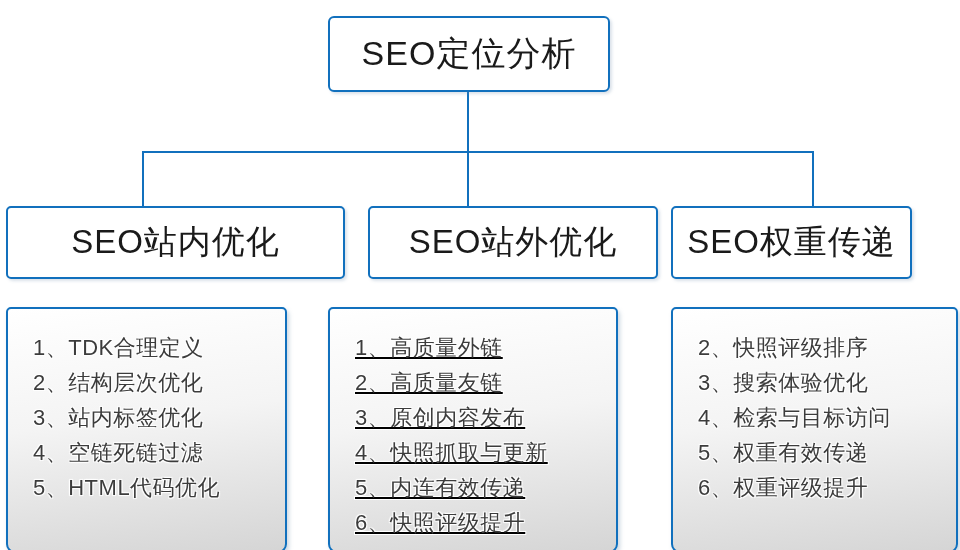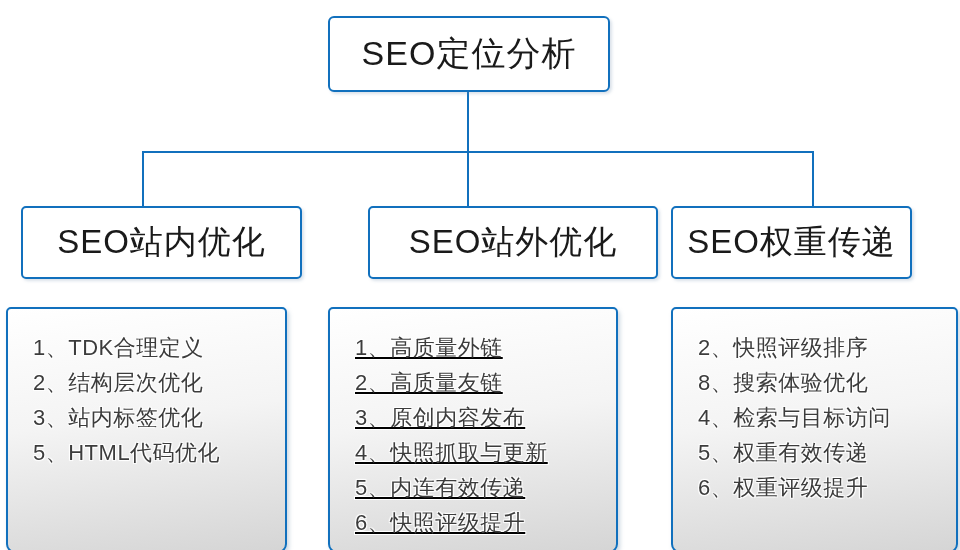--- a/index.html
+++ b/index.html
@@ -60,21 +60,21 @@
     position: absolute;
     top: 283px;
     height: 246px;
     border: 2px solid #1170bd;
     border-radius: 5px 5px 9px 9px;
     background: linear-gradient(173deg, #ffffff 0%, #f4f4f4 45%, #d5d5d5 100%);
     padding: 21px 0 0 25px;
     box-shadow: 2px 3px 4px rgba(110, 140, 170, 0.35);
     margin-top: 24px;
   }
-  .hdr-left  { left: 21px;   top: 206px; width: 281px; align-items: center; }
+  .hdr-left  { left: 6px;   top: 206px; width: 339px; align-items: center; }
   .hdr-mid   { left: 328px; top: 206px; width: 290px; margin-left: 40px; }
   .hdr-right { left: 671px; top: 206px; width: 241px; }
   .body-left  { left: 6px;   width: 281px; }
   .body-mid   { left: 328px; width: 290px; text-decoration: underline; }
   .body-right { left: 671px; width: 287px; }
 
   .item {
     height: 35px;
     line-height: 35px;
     font-size: 22px;
@@ -104,39 +104,40 @@
     <span>SEO定位分析</span>
   </div>
 
   <div class="col-header hdr-left">
     <span>SEO站内优化</span>
   </div>
   <div class="col-body body-left">
     <div class="item">1、TDK合理定义</div>
     <div class="item">2、结构层次优化</div>
     <div class="item">3、站内标签优化</div>
+    <div class="item">4、空链死链过滤</div>
     <div class="item">5、HTML代码优化</div>
   </div>
 
   <div class="col-header hdr-mid">
     <span>SEO站外优化</span>
   </div>
   <div class="col-body body-mid">
     <div class="item">1、高质量外链</div>
     <div class="item">2、高质量友链</div>
     <div class="item">3、原创内容发布</div>
     <div class="item">4、快照抓取与更新</div>
     <div class="item">5、内连有效传递</div>
     <div class="item">6、快照评级提升</div>
   </div>
 
   <div class="col-header hdr-right">
     <span>SEO权重传递</span>
   </div>
   <div class="col-body body-right">
     <div class="item">2、快照评级排序</div>
-    <div class="item">8、搜索体验优化</div>
+    <div class="item">3、搜索体验优化</div>
     <div class="item">4、检索与目标访问</div>
     <div class="item">5、权重有效传递</div>
     <div class="item">6、权重评级提升</div>
   </div>
 
 </div>
 
 </body></html>

